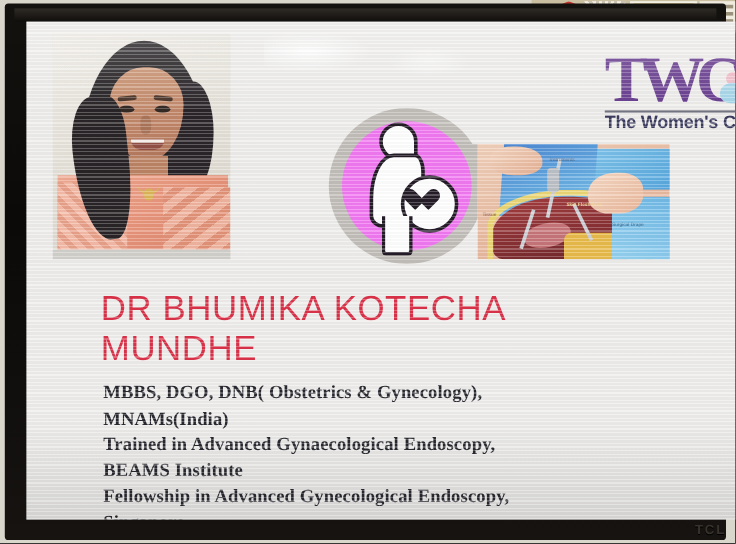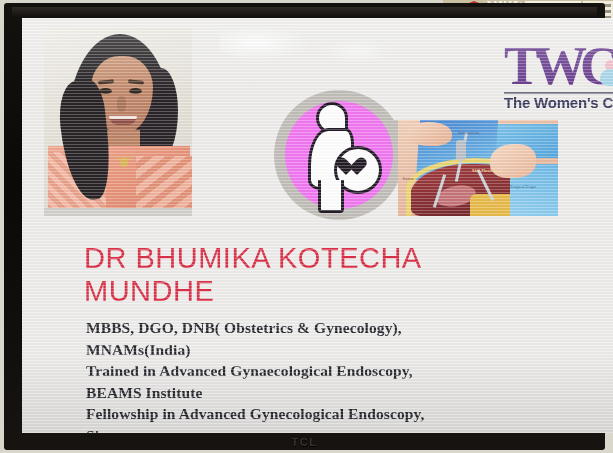--- a/index.html
+++ b/index.html
@@ -29,21 +29,21 @@
   .stk-green b{color:#fff;font-size:5px;display:block;text-align:center;line-height:14px;}
   .stk-right{left:140px;width:30px;background:#efecdf;}
   .stk-right i{position:absolute;left:2px;right:2px;height:3px;background:#9a927c;font-style:normal;}
 
   
   .bezel{position:absolute;left:4px;top:3px;width:601px;height:447px;
       background:linear-gradient(180deg,#14120f 0%,#0b0a09 40%,#161311 100%);
       border-radius:3px;}
   .bezel-top-gloss{position:absolute;left:8px;top:4px;right:8px;height:11px;
       background:linear-gradient(180deg,#2e2a25,#100e0c);}
-  .brand{position:absolute;left:0;right:0;bottom:2px;text-align:center;
+  .brand{position:absolute;left:0;right:0;bottom:2px;text-align:right;
       color:#37322c;font-size:11px;font-weight:bold;letter-spacing:1.5px;
       text-shadow:0 1px 0 #000;}
 
   
   .screen{position:absolute;left:22px;top:18px;width:591px;height:415px;
       background:#edecea;overflow:hidden;}
   
   .screen:after{content:"";position:absolute;inset:0;pointer-events:none;
       background:repeating-linear-gradient(180deg,rgba(255,255,255,.55) 0 1px,
                                                   rgba(190,190,190,.18) 1px 3px);

